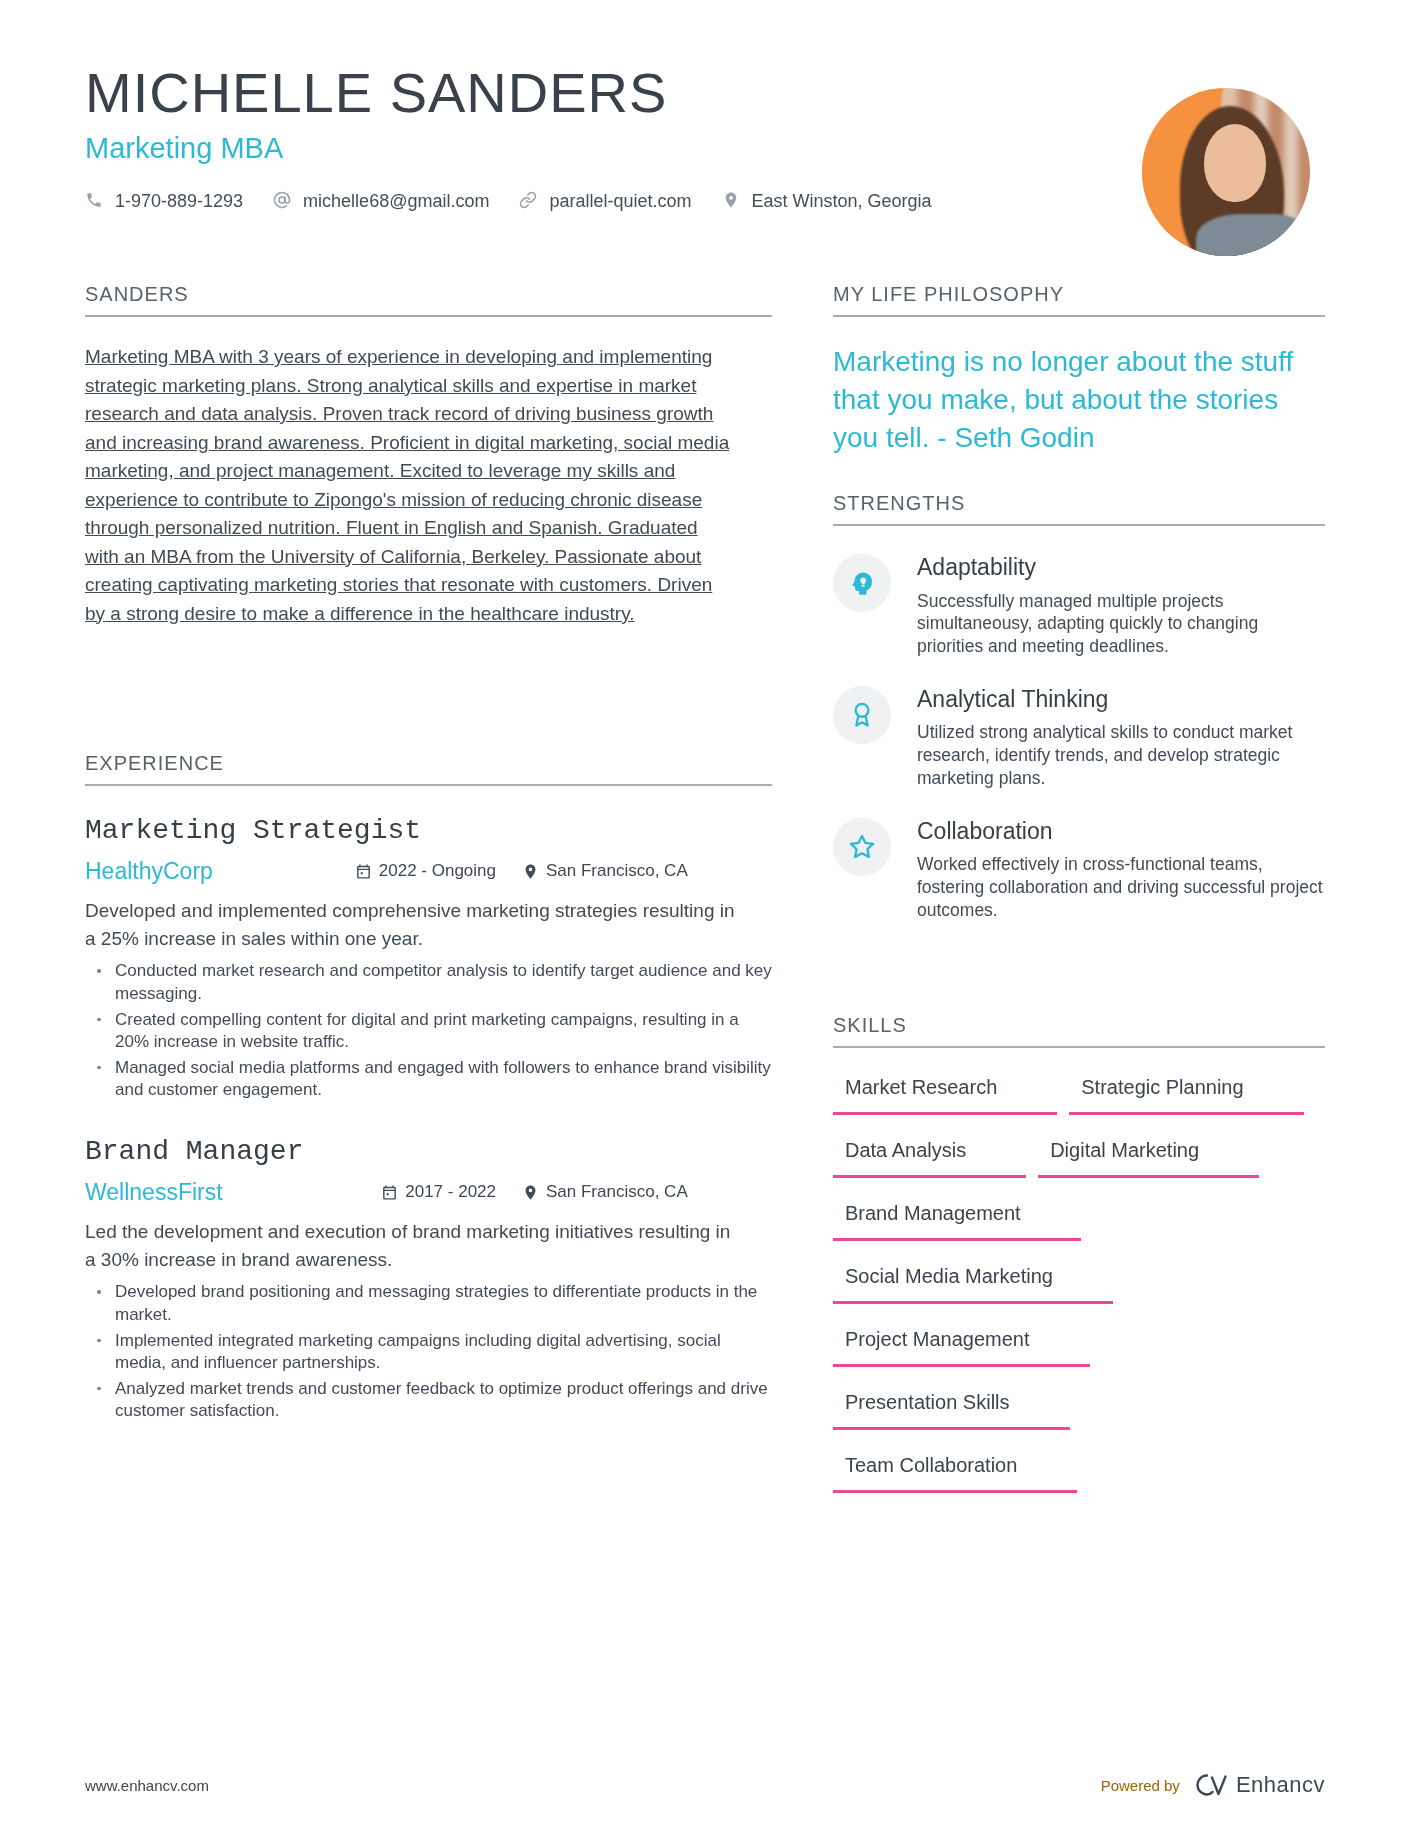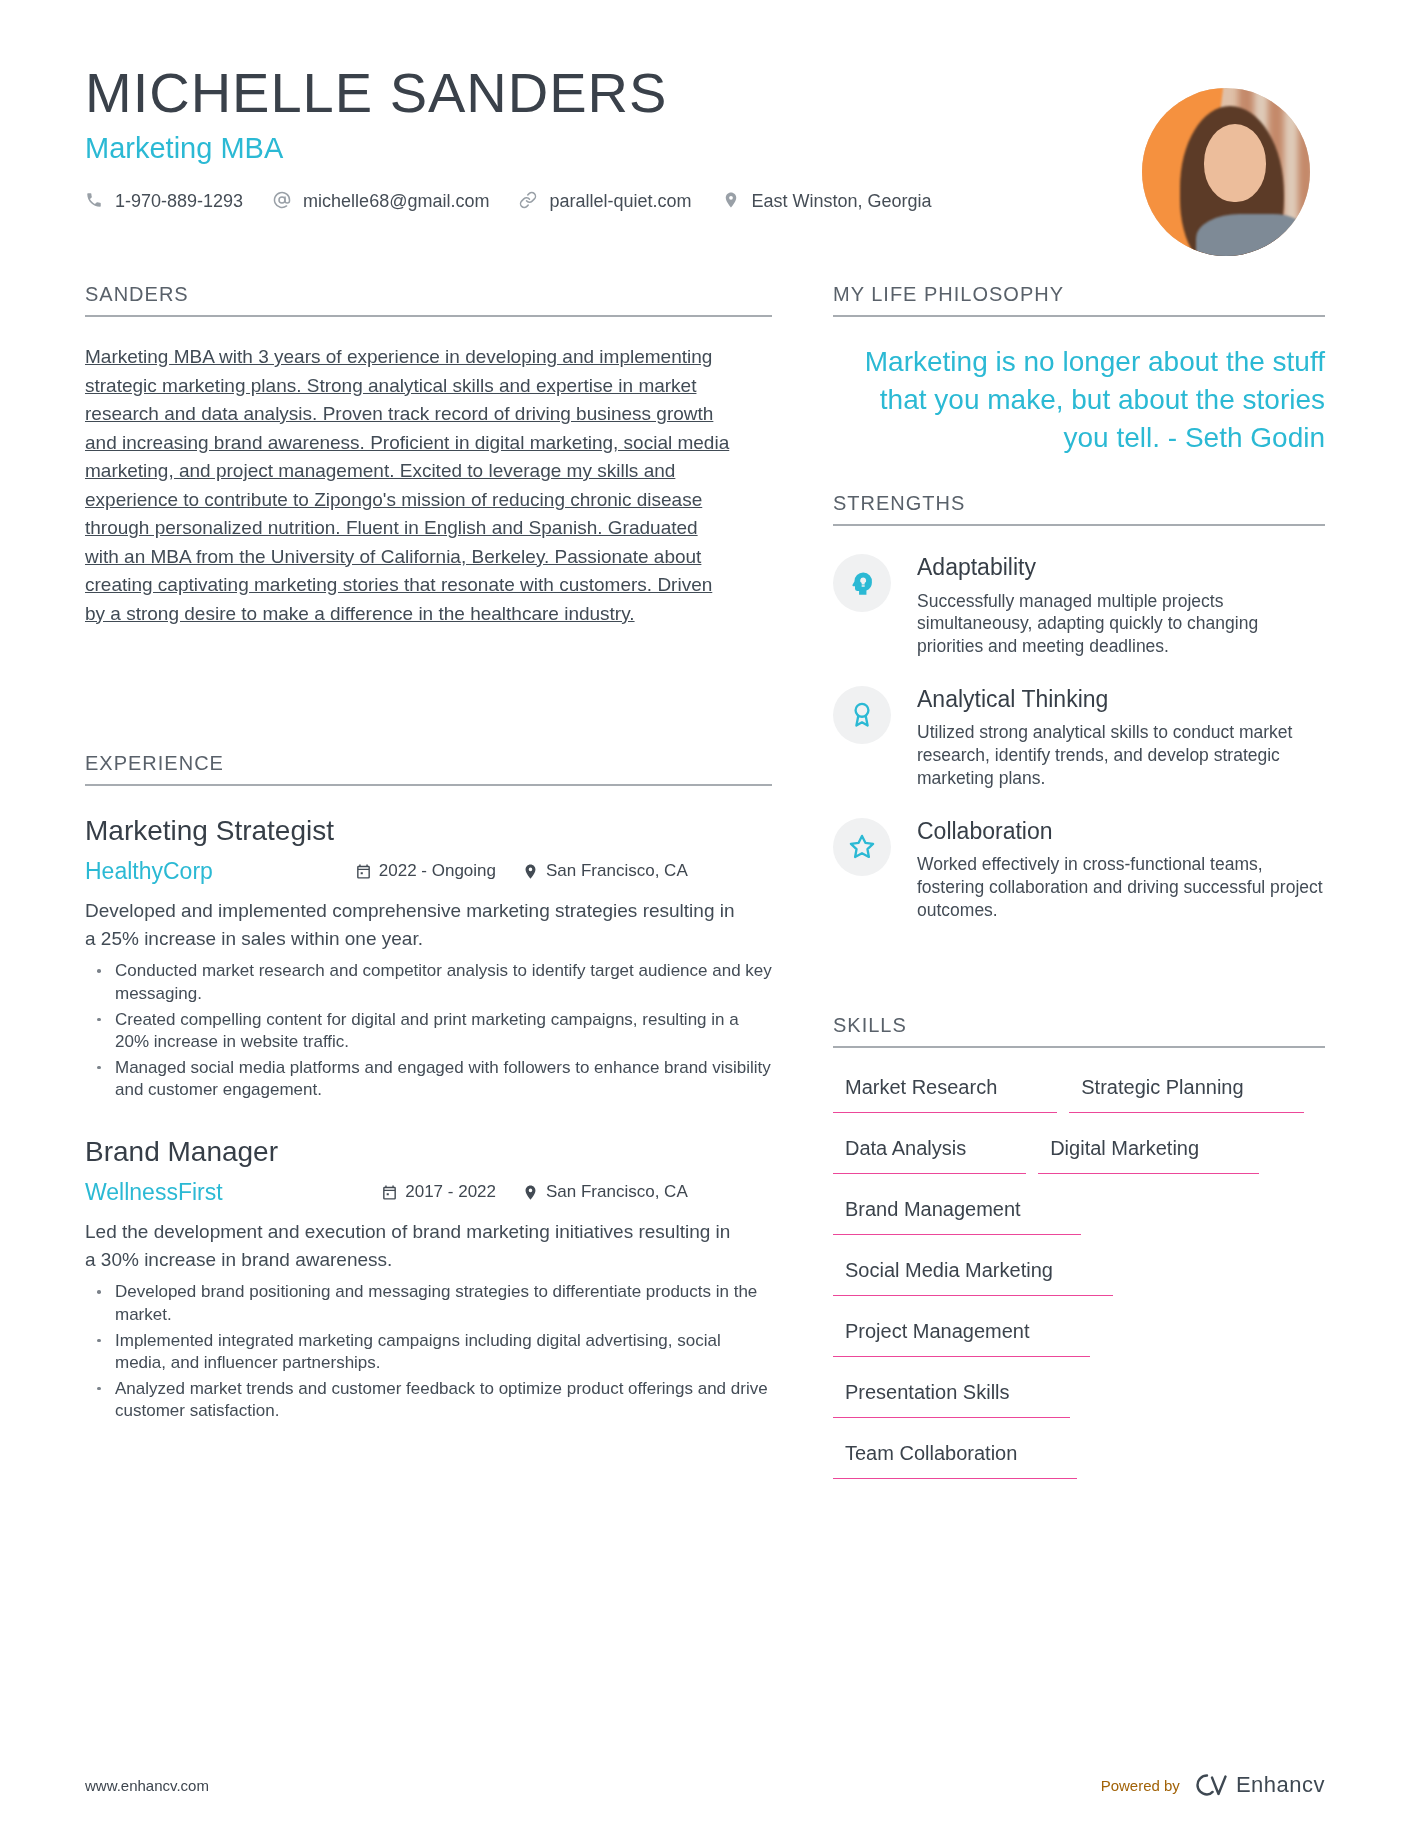--- a/index.html
+++ b/index.html
@@ -27,44 +27,44 @@
   .sec-summary{left:85px;top:283px;width:687px;}
   .sec-experience{left:85px;top:752px;width:687px;}
   .sec-philosophy{left:833px;top:283px;width:492px;}
   .sec-strengths{left:833px;top:492px;width:492px;}
   .sec-skills{left:833px;top:1014px;width:492px;}
   .sec-h{font-size:20px;letter-spacing:1px;color:#59616a;font-weight:400;}
   .sec-rule{height:2px;background:#a7acb1;margin-top:9px;}
   
   .summary-text{margin-top:26px;max-width:648px;font-size:19px;line-height:1.5;color:#414b55;text-decoration:underline;}
   
-  .quote{margin-top:26px;font-size:28px;line-height:1.36;color:#2bb9d4;text-align:right;}
+  .quote{margin-top:26px;font-size:28px;line-height:1.36;color:#2bb9d4;}
   
   .job{margin-top:28px;}
   .job + .job{margin-top:34px;}
-  .job-title{font-size:28px;color:#363e47;font-weight:400;line-height:1.2;}
+  .job-title{font-size:28px;color:#363e47;font-weight:400;line-height:1.2;font-family:Liberation Mono, monospace;}
   .job-row{display:flex;align-items:center;margin-top:10px;}
   .company{font-size:23px;color:#2bb9d4;flex:1 1 auto;}
   .meta{display:flex;align-items:center;gap:7px;font-size:17px;color:#3f4750;white-space:nowrap;}
   .meta-dates{margin-right:26px;}
   .meta-loc{width:250px;}
   .micon{width:17px;height:17px;flex:0 0 auto;display:block;}
   .job-desc{margin-top:12px;font-size:19px;line-height:1.47;color:#414b55;max-width:660px;}
   .job-bullets{margin:8px 0 0 0;padding:0;list-style:none;}
   .job-bullets li{position:relative;padding-left:30px;margin-top:4px;font-size:17px;line-height:1.3;color:#434c56;}
   .job-bullets li::before{content:"";position:absolute;left:12px;top:9px;width:3.5px;height:3.5px;border-radius:50%;background:#7b828a;}
   
   .strength{display:flex;gap:26px;margin-top:28px;}
   .s-badge{width:58px;height:58px;border-radius:50%;background:#f0f1f2;flex:0 0 auto;display:flex;align-items:center;justify-content:center;}
   .s-badge svg{width:28px;height:28px;display:block;}
   .s-title{font-size:23px;color:#363e47;line-height:1.2;}
   .s-text{margin-top:8px;font-size:17.5px;line-height:1.3;color:#434c56;}
   
   .skills-wrap{display:flex;flex-wrap:wrap;column-gap:12px;row-gap:24px;margin-top:28px;}
-  .skill{font-size:20px;color:#3b434c;padding:0 60px 13px 12px;border-bottom:1px solid #ec4899;}
+  .skill{font-size:20px;color:#3b434c;padding:0 60px 13px 12px;border-bottom:3px solid #ec4899;}
   
   .footer{position:absolute;left:85px;right:85px;top:1772px;display:flex;align-items:center;justify-content:space-between;}
   .site{font-size:15px;color:#3d454e;}
   .powered{display:flex;align-items:center;gap:14px;}
   .powered-label{font-size:15px;color:#a16207;}
   .brandmark{display:flex;align-items:center;gap:8px;}
   .brand-name{font-size:22px;color:#3e4852;letter-spacing:.5px;}
 </style>
 </head>
 <body>

